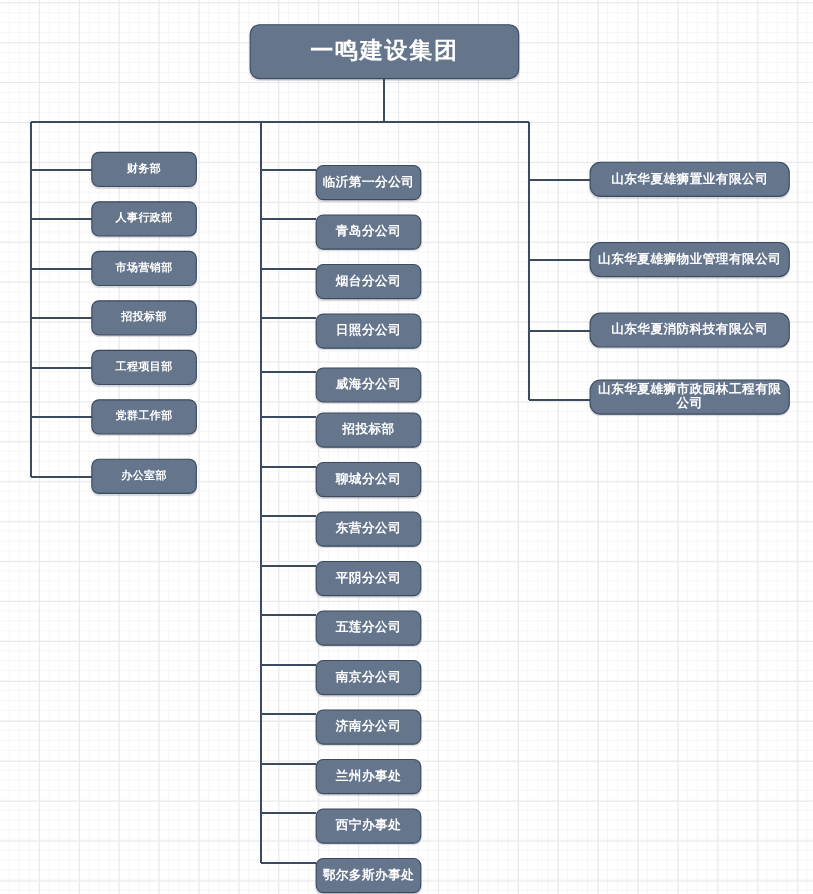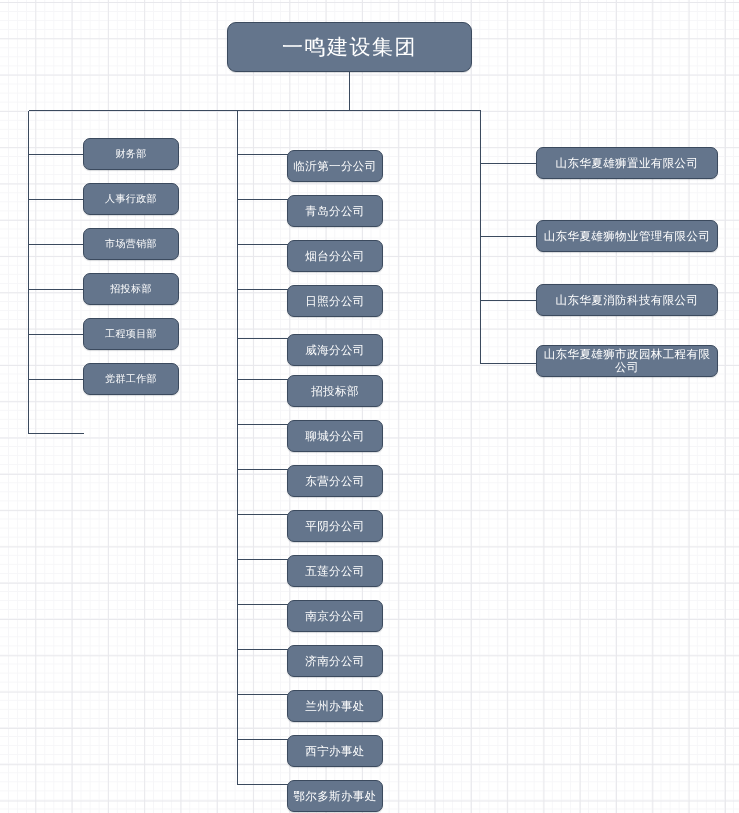--- a/index.html
+++ b/index.html
@@ -47,20 +47,21 @@
     border: 1.6px solid #3b4a5e;
     border-radius: 7px;
     color: #ffffff;
     display: flex;
     align-items: center;
     justify-content: center;
     text-align: center;
     line-height: 1.12;
     letter-spacing: 0.4px;
     box-shadow: 0 1px 1px rgba(40,52,68,0.18);
+    font-weight: bold;
     -webkit-font-smoothing: antialiased;
   }
 
   .node-root {
     left: 227px;
     top: 22px;
     width: 245px;
     height: 50px;
     border-radius: 9px;
     font-size: 21px;
@@ -80,20 +81,21 @@
     height: 32px;
     font-size: 11.5px;
     margin-top: 12px;
   }
 
   .node-sub {
     left: 536px;
     width: 182px;
     height: 32px;
     font-size: 11.5px;
+    border-radius: 10px;
   }
 
   .node-sub.two-line {
     height: 32px;
     padding: 0 6px;
   }
 </style>
 </head>
 <body>
 
@@ -144,20 +146,21 @@
   </svg>
 
   <div class="node node-root">一鸣建设集团</div>
 
   <div class="node node-dept" style="top:138px">财务部</div>
   <div class="node node-dept" style="top:183px">人事行政部</div>
   <div class="node node-dept" style="top:228px">市场营销部</div>
   <div class="node node-dept" style="top:273px">招投标部</div>
   <div class="node node-dept" style="top:318px">工程项目部</div>
   <div class="node node-dept" style="top:363px">党群工作部</div>
+  <div class="node node-dept" style="top:417px">办公室部</div>
 
   <div class="node node-branch" style="top:138px">临沂第一分公司</div>
   <div class="node node-branch" style="top:183px">青岛分公司</div>
   <div class="node node-branch" style="top:228px">烟台分公司</div>
   <div class="node node-branch" style="top:273px">日照分公司</div>
   <div class="node node-branch" style="top:322px">威海分公司</div>
   <div class="node node-branch" style="top:363px">招投标部</div>
   <div class="node node-branch" style="top:408px">聊城分公司</div>
   <div class="node node-branch" style="top:453px">东营分公司</div>
   <div class="node node-branch" style="top:498px">平阴分公司</div>

